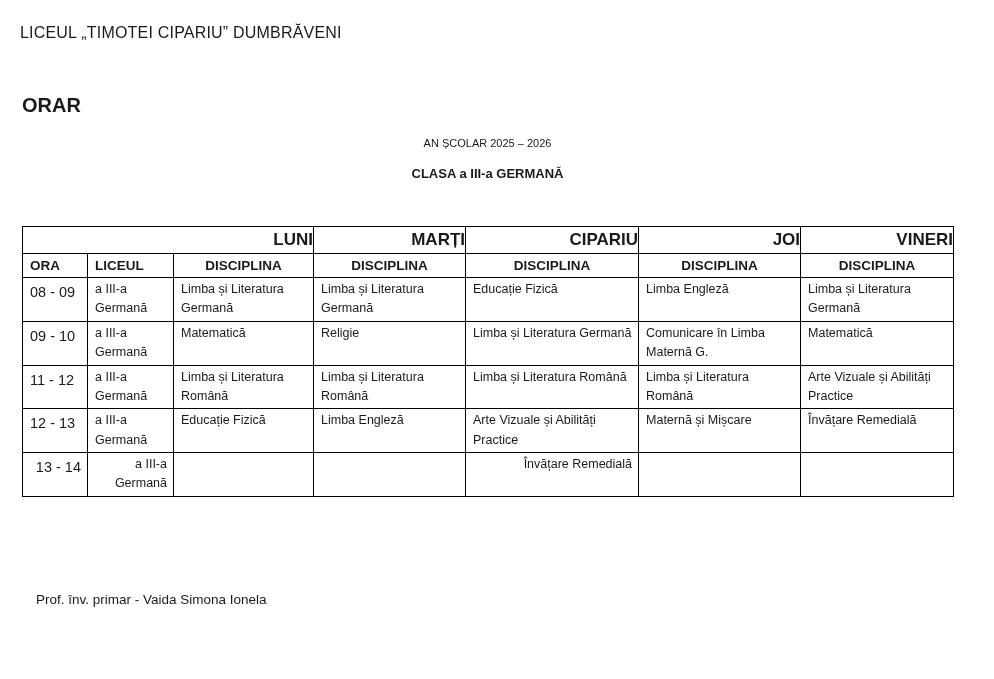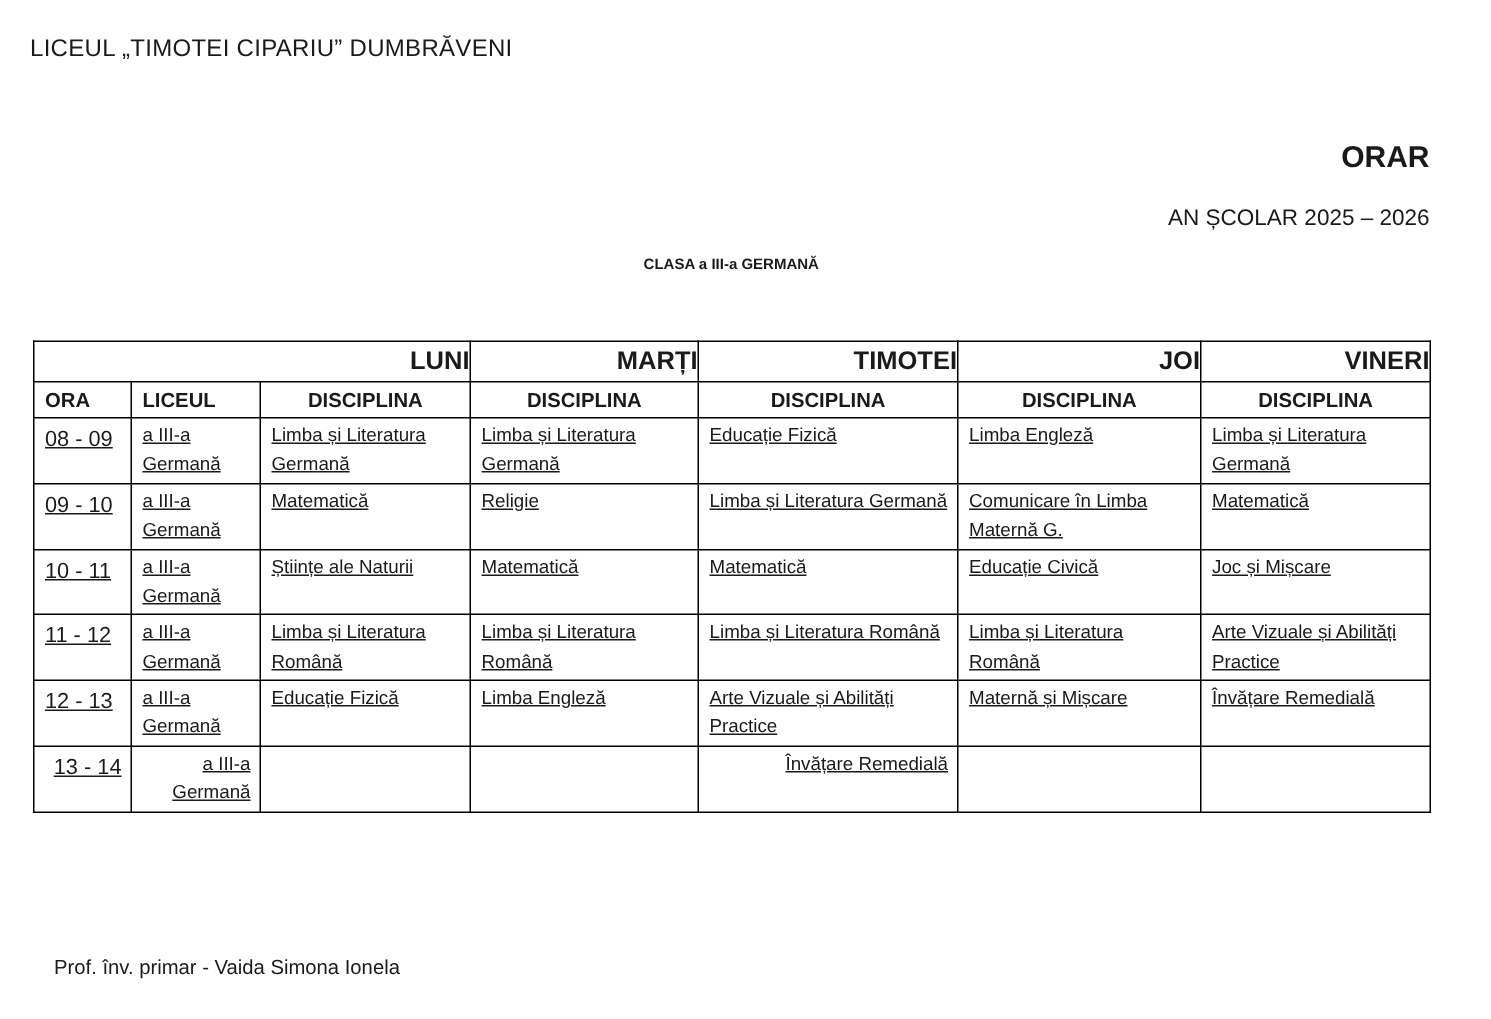--- a/index.html
+++ b/index.html
@@ -14,33 +14,33 @@
     margin: 24px 0 0 20px;
     font-size: 16px;
     letter-spacing: 0.2px;
   }
   .content {
     margin-left: 22px;
     width: 931px;
   }
   .doc-title {
     margin-top: 52px;
-    text-align: right;
+    text-align: left;
     font-size: 20px;
     font-weight: bold;
   }
   .doc-subtitle {
     margin-top: 20px;
-    text-align: right;
-    font-size: 15px;
+    text-align: center;
+    font-size: 11px;
   }
   .class-title {
     margin-top: 17px;
     text-align: center;
-    font-size: 10px;
+    font-size: 13px;
     font-weight: bold;
   }
   table.timetable {
     margin-top: 45px;
     border-collapse: collapse;
     table-layout: fixed;
     width: 931px;
   }
   table.timetable th, table.timetable td {
     border: 1px solid #000000;
@@ -58,21 +58,21 @@
   tr.subhead-row th {
     height: 23px;
     font-size: 13.5px;
     font-weight: bold;
     vertical-align: middle;
     padding: 0;
     margin-left: 32px;
   }
   tr.subhead-row th.left { text-align: left; padding-left: 7px; }
   tr.subhead-row th.center { text-align: center; }
-  tbody tr { height: 40px; text-decoration: underline; }
+  tbody tr { height: 40px; }
   tbody tr:last-child { height: 44px; text-align: right; }
   tbody td {
     font-size: 12.5px;
     line-height: 1.55;
     padding: 2px 6px 2px 7px;
   }
   tbody td.ora-cell {
     font-size: 14.5px;
     padding-left: 7px;
     padding-top: 3px;
@@ -99,21 +99,21 @@
       <col style="width:140px">
       <col style="width:152px">
       <col style="width:173px">
       <col style="width:162px">
       <col style="width:153px">
     </colgroup>
     <thead>
       <tr class="day-row">
         <th colspan="3">LUNI</th>
         <th>MARȚI</th>
-        <th>TIMOTEI</th>
+        <th>CIPARIU</th>
         <th>JOI</th>
         <th>VINERI</th>
       </tr>
       <tr class="subhead-row">
         <th class="left">ORA</th>
         <th class="left">LICEUL</th>
         <th class="center">DISCIPLINA</th>
         <th class="center">DISCIPLINA</th>
         <th class="center">DISCIPLINA</th>
         <th class="center">DISCIPLINA</th>
@@ -131,29 +131,20 @@
           <td>Limba și Literatura Germană</td>
         </tr>
         <tr>
           <td class="ora-cell">09 - 10</td>
           <td>a III-a Germană</td>
           <td>Matematică</td>
           <td>Religie</td>
           <td>Limba și Literatura Germană</td>
           <td>Comunicare în Limba Maternă G.</td>
           <td>Matematică</td>
-        </tr>
-        <tr>
-          <td class="ora-cell">10 - 11</td>
-          <td>a III-a Germană</td>
-          <td>Științe ale Naturii</td>
-          <td>Matematică</td>
-          <td>Matematică</td>
-          <td>Educație Civică</td>
-          <td>Joc și Mișcare</td>
         </tr>
         <tr>
           <td class="ora-cell">11 - 12</td>
           <td>a III-a Germană</td>
           <td>Limba și Literatura Română</td>
           <td>Limba și Literatura Română</td>
           <td>Limba și Literatura Română</td>
           <td>Limba și Literatura Română</td>
           <td>Arte Vizuale și Abilități Practice</td>
         </tr>

